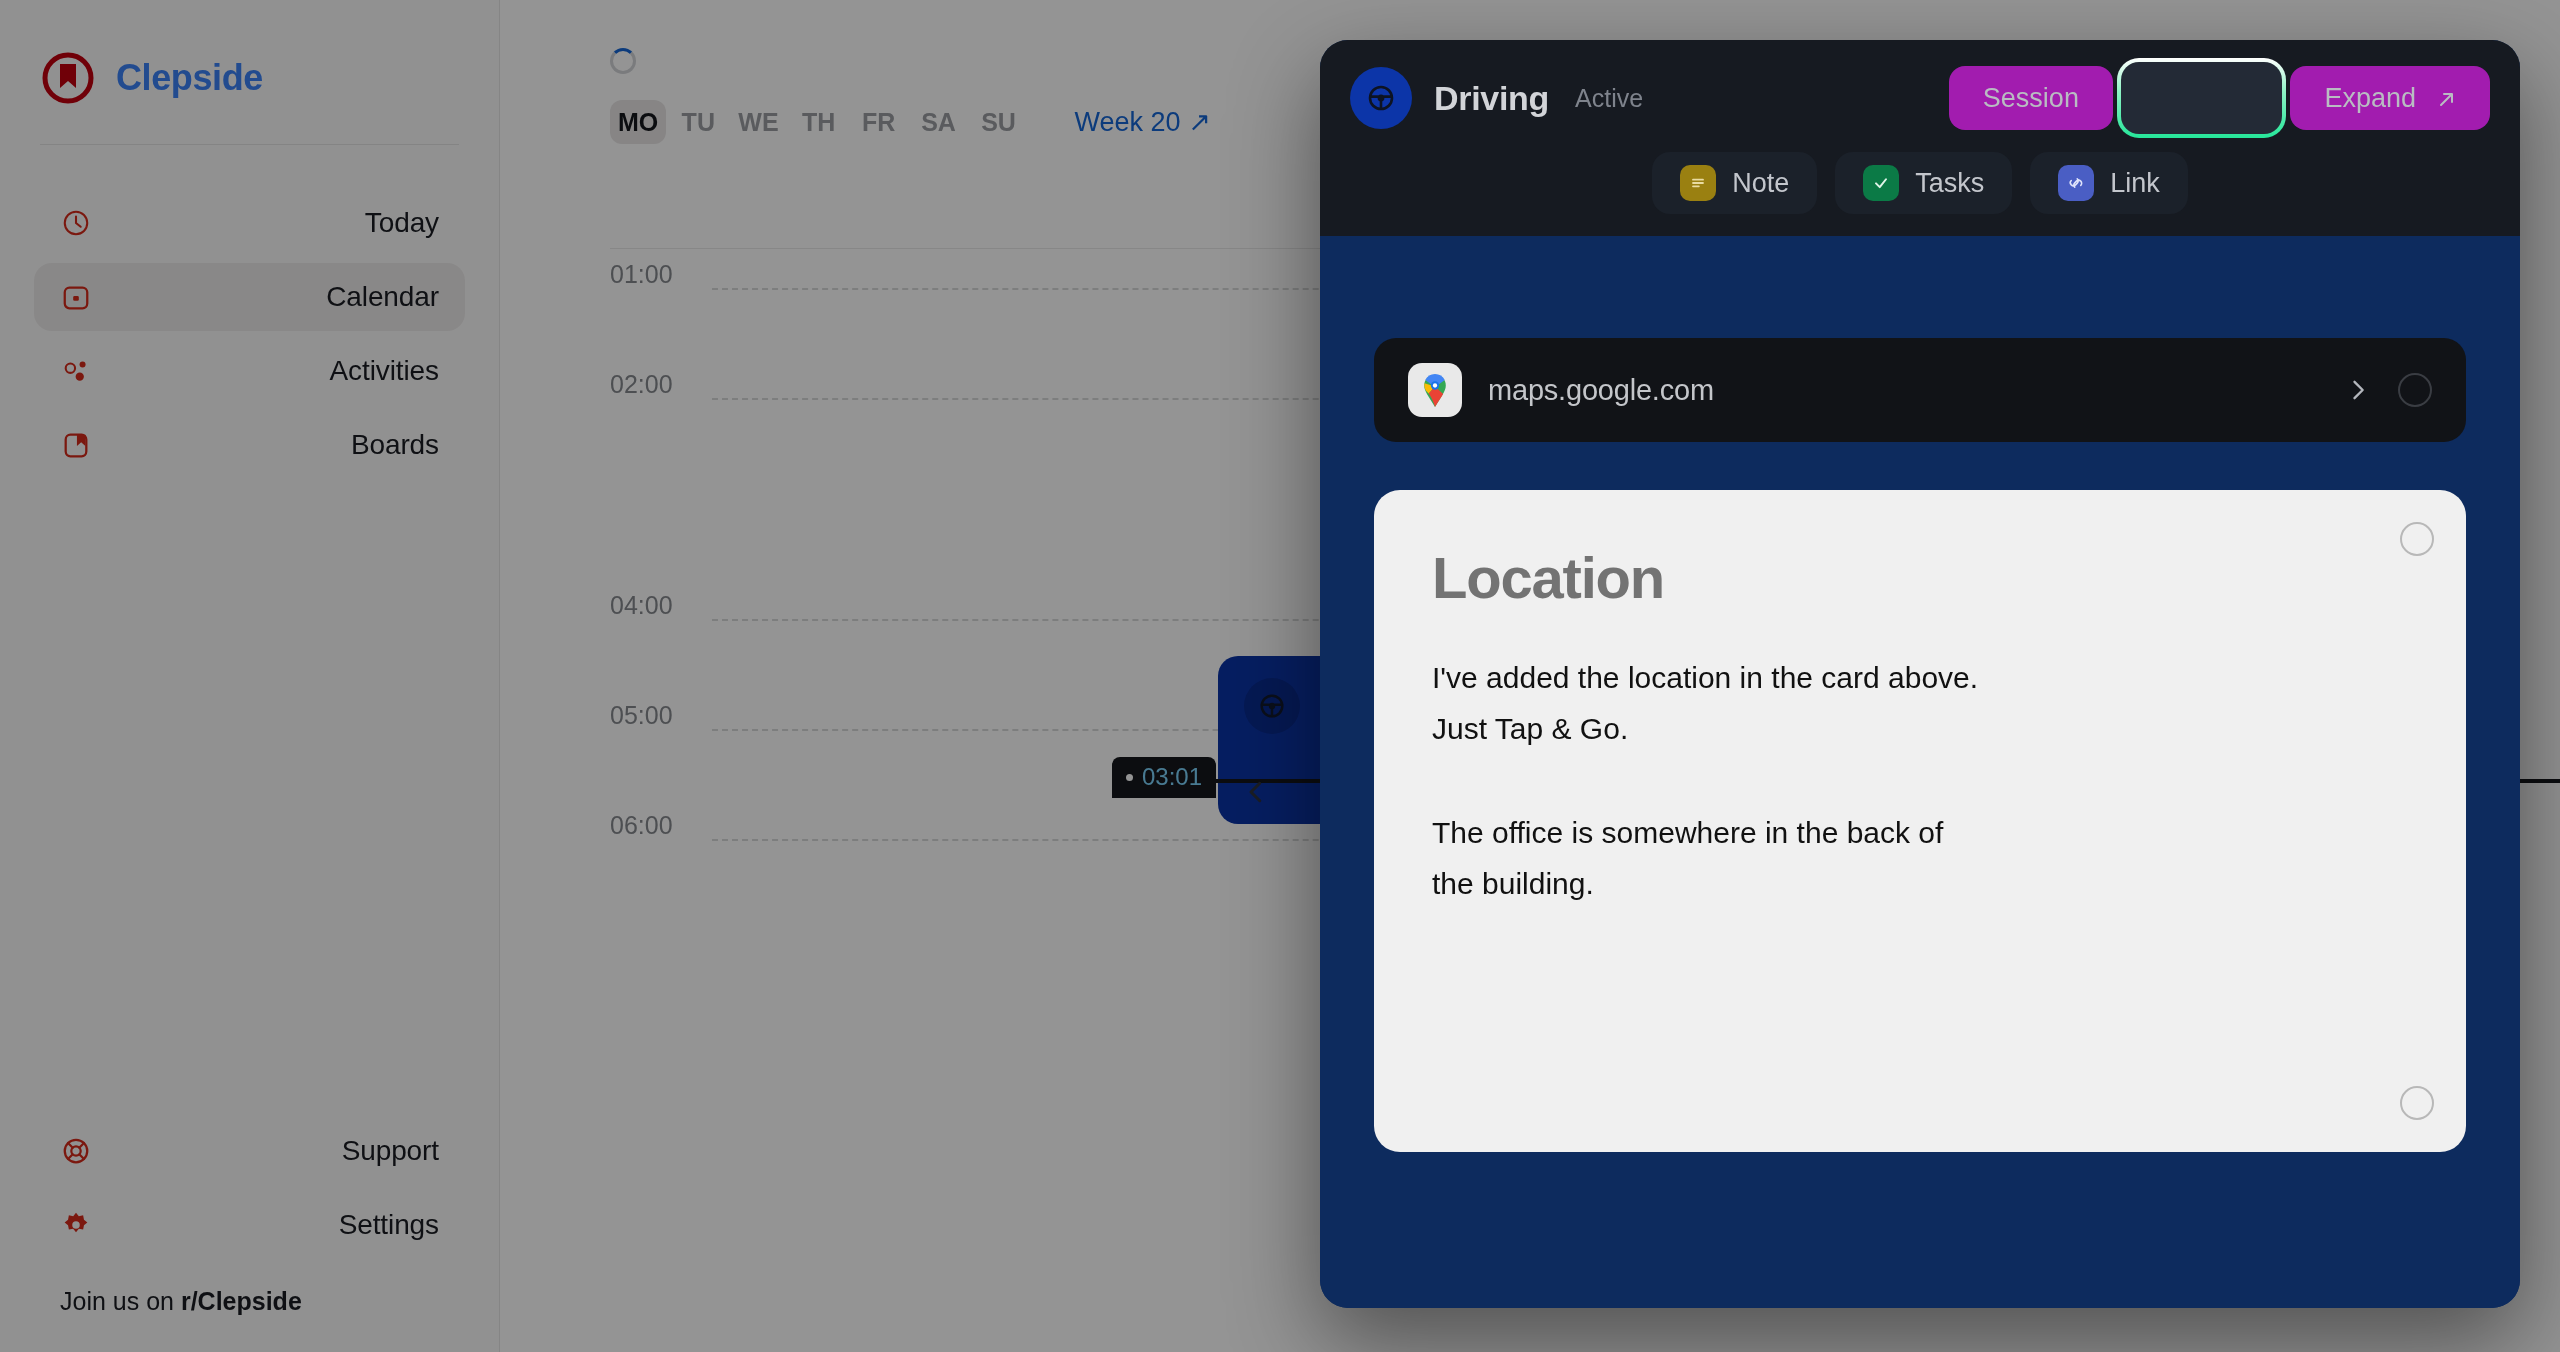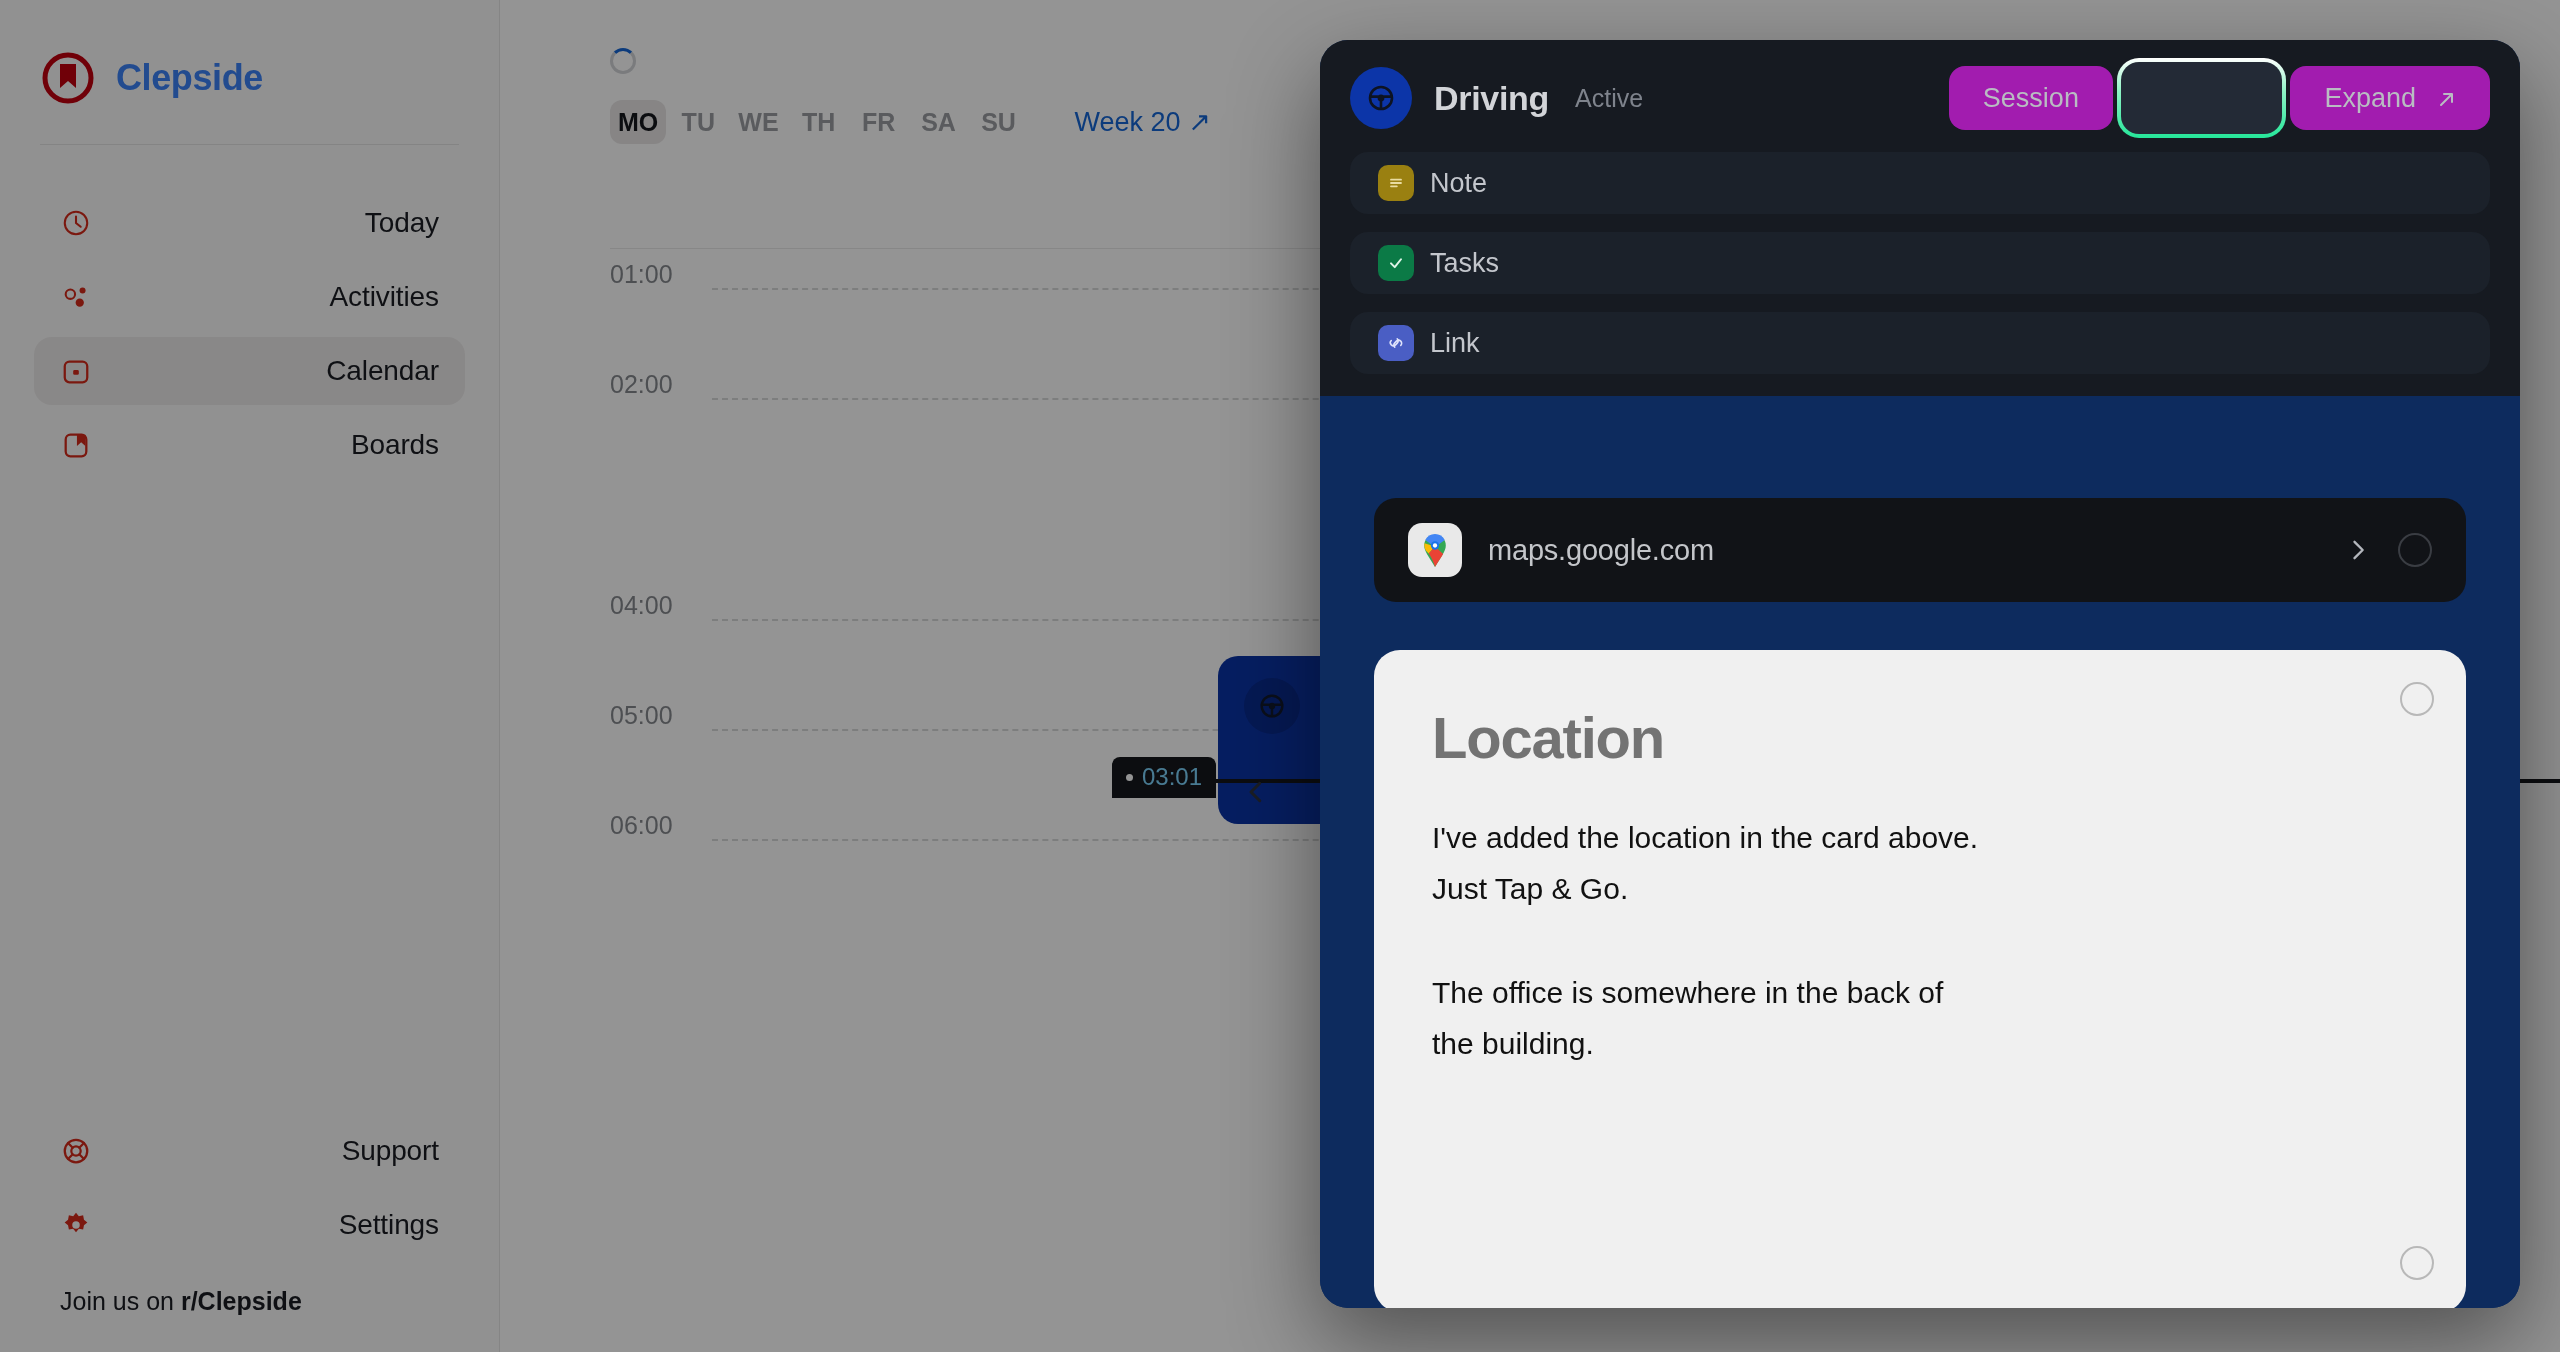--- a/index.html
+++ b/index.html
@@ -345,21 +345,20 @@
       linear-gradient(180deg,#ffffff 0%, #8df3c4 42%, #25e69a 100%) border-box;
     pointer-events: none;
   }
   .tab.ghost { background: #a21caf; }
 
   .panel-actions {
     display: flex;
     justify-content: center;
     gap: 18px;
     margin-top: 22px;
-    flex-direction: column;
   }
   .act-btn {
     display: flex;
     align-items: center;
     gap: 16px;
     height: 62px;
     padding: 0 28px;
     border-radius: 18px;
     background: #1b212a;
     font-size: 27px;
@@ -481,39 +480,39 @@
         <div class="nav-item">
           <span class="nav-ico">
             <svg viewBox="0 0 32 32" width="30" height="30">
               <circle cx="16" cy="16" r="12" fill="none" stroke="#d42a1b" stroke-width="2.2"></circle>
               <path d="M16 9 v7 l5 4" fill="none" stroke="#d42a1b" stroke-width="2.2" stroke-linecap="round"></path>
             </svg>
           </span>
           <span class="nav-label">Today</span>
         </div>
 
+        <div class="nav-item active">
+          <span class="nav-ico">
+            <svg viewBox="0 0 32 32" width="30" height="30">
+              <rect x="4" y="6" width="24" height="22" rx="5" fill="none" stroke="#d42a1b" stroke-width="2.4"></rect>
+              <rect x="13" y="15" width="6" height="5" rx="1.4" fill="#d42a1b"></rect>
+            </svg>
+          </span>
+          <span class="nav-label">Calendar</span>
+        </div>
+
         <div class="nav-item">
           <span class="nav-ico">
             <svg viewBox="0 0 32 32" width="30" height="30">
               <circle cx="10" cy="13" r="5" fill="none" stroke="#d42a1b" stroke-width="2.2"></circle>
               <circle cx="23" cy="9" r="3.2" fill="#d42a1b"></circle>
               <circle cx="20" cy="22" r="4.4" fill="#d42a1b"></circle>
             </svg>
           </span>
           <span class="nav-label">Activities</span>
-        </div>
-
-        <div class="nav-item active">
-          <span class="nav-ico">
-            <svg viewBox="0 0 32 32" width="30" height="30">
-              <rect x="4" y="6" width="24" height="22" rx="5" fill="none" stroke="#d42a1b" stroke-width="2.4"></rect>
-              <rect x="13" y="15" width="6" height="5" rx="1.4" fill="#d42a1b"></rect>
-            </svg>
-          </span>
-          <span class="nav-label">Calendar</span>
         </div>
 
         <div class="nav-item">
           <span class="nav-ico">
             <svg viewBox="0 0 32 32" width="30" height="30">
               <rect x="5" y="5" width="22" height="23" rx="5" fill="none" stroke="#d42a1b" stroke-width="2.4"></rect>
               <path d="M17 5 h9 v12 l-4.5 -4 -4.5 4 z" fill="#d42a1b"></path>
             </svg>
           </span>
           <span class="nav-label">Boards</span>

